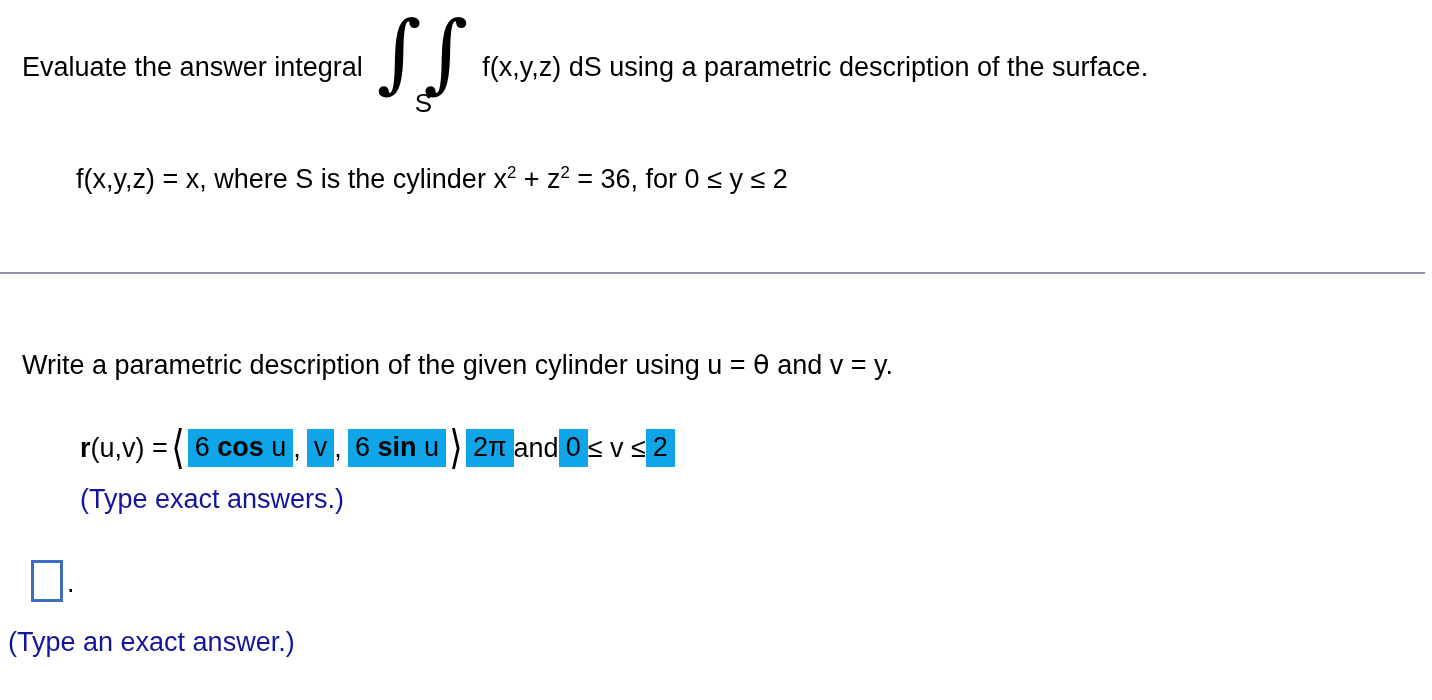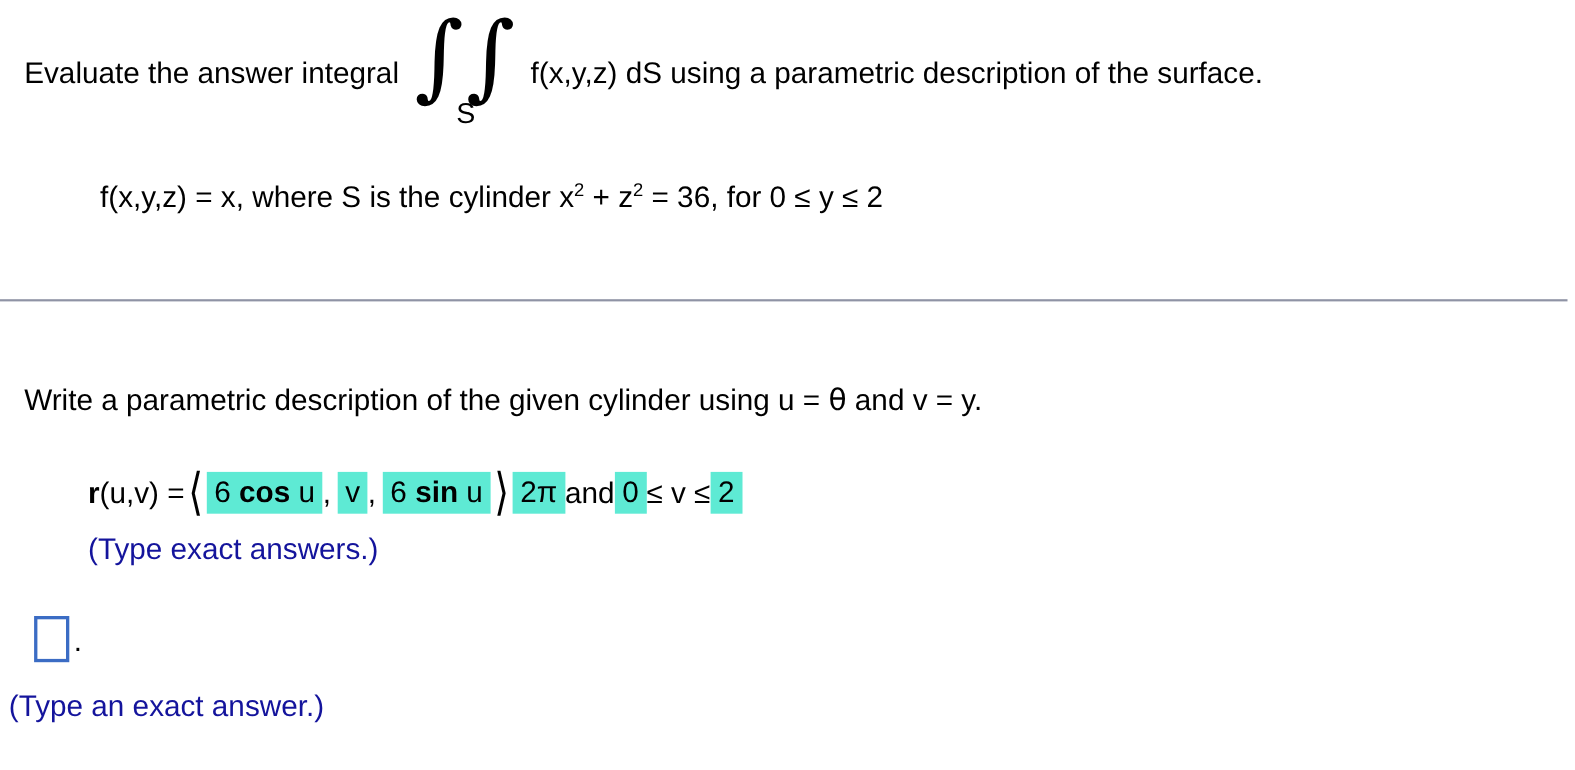--- a/index.html
+++ b/index.html
@@ -52,21 +52,21 @@
   }
   .integral-sub {
     font-size: 26px;
     line-height: 1;
     margin-top: 6px;
     display: block;
   }
 
   .fn-line {
     position: absolute;
-    left: 91px;
+    left: 76px;
     top: 166px;
     font-size: 27px;
     line-height: 1;
     white-space: nowrap;
   }
   sup.exp {
     font-size: 0.62em;
     vertical-align: super;
     line-height: 0;
   }
@@ -108,21 +108,21 @@
     font-size: 46px;
     line-height: 0.8;
     font-weight: 300;
     display: inline-block;
     transform: scaleX(0.75);
     margin: 0 1px;
     position: relative;
     top: -1px;
   }
   .fill {
-    background: #5eead4;
+    background: #0ea5e9;
     padding: 5px 7px 6px 7px;
     display: inline-block;
     line-height: 1;
   }
   .sp { display: inline-block; width: 6px; }
 
   .note-blue {
     position: absolute;
     color: #14149c;
     font-size: 27px;

